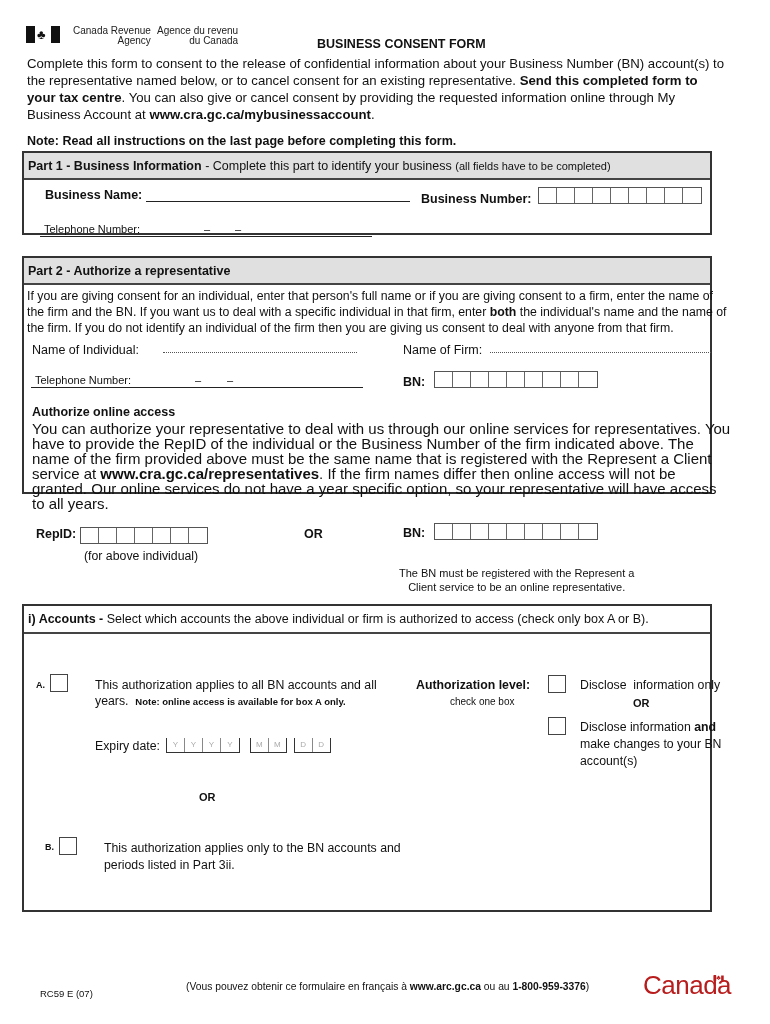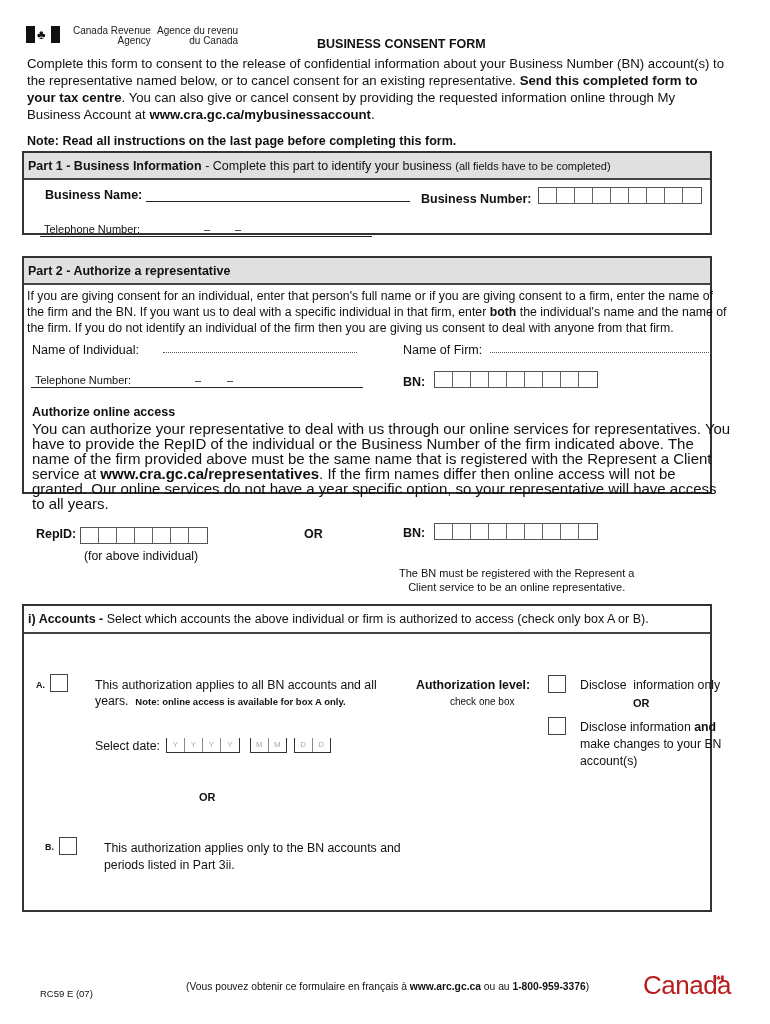--- a/index.html
+++ b/index.html
@@ -177,21 +177,21 @@
 <div class="check" style="left:548px; top:675px;"></div>
 <div class="abs" style="left:580px; top:678px; font-size:12.3px; white-space:pre;">Disclose  information only</div>
 <div class="abs b" style="left:633px; top:697px; font-size:11px;">OR</div>
 <div class="check" style="left:548px; top:717px;"></div>
 <div class="abs" style="left:580px; top:719px; font-size:12.3px; line-height:17px;">
   <div><span>Disclose information </span><span class="b">and</span></div>
   <div>make changes to your BN</div>
   <div>account(s)</div>
 </div>
 
-<div class="abs" style="left:95px; top:739px; font-size:12.3px;">Select date:</div>
+<div class="abs" style="left:95px; top:739px; font-size:12.3px;">Expiry date:</div>
 <div class="date-grp" style="left:166px; top:738px; width:74px;">
   <span>Y</span>
     <span>Y</span>
     <span>Y</span>
     <span>Y</span>
 </div>
 <div class="date-grp" style="left:250px; top:738px; width:37px;">
   <span>M</span>
     <span>M</span>
 </div>

